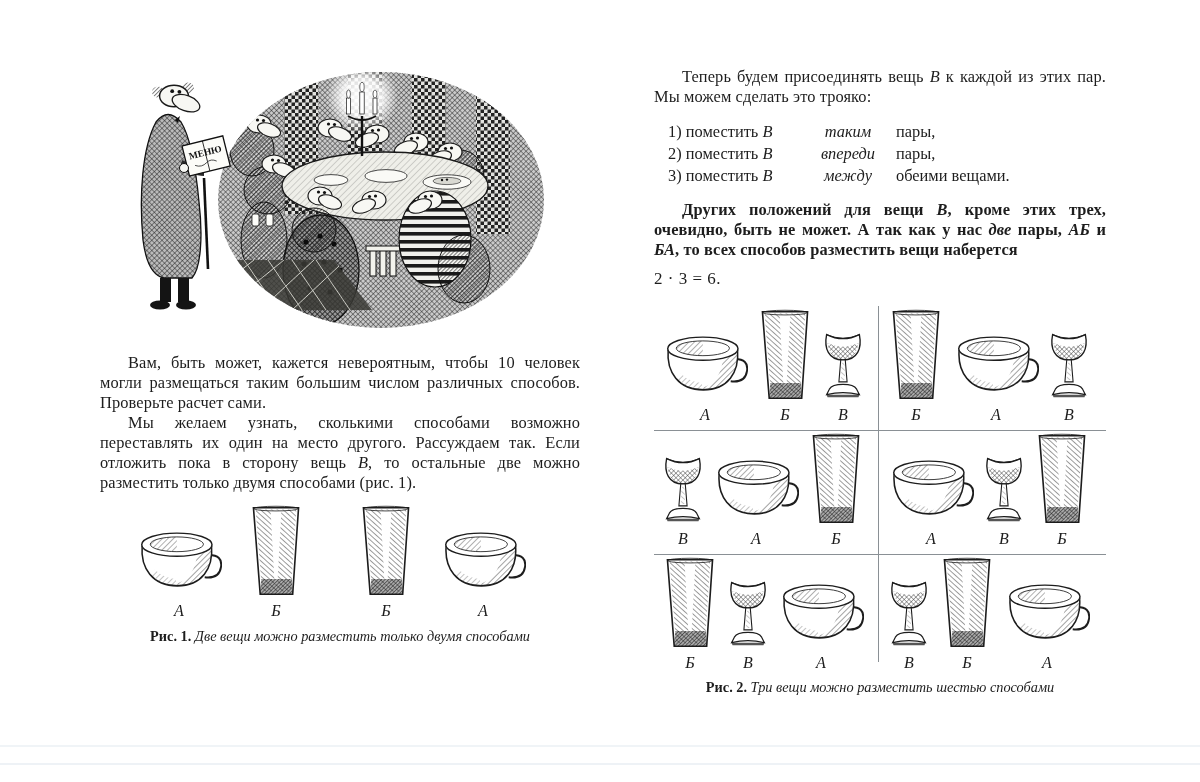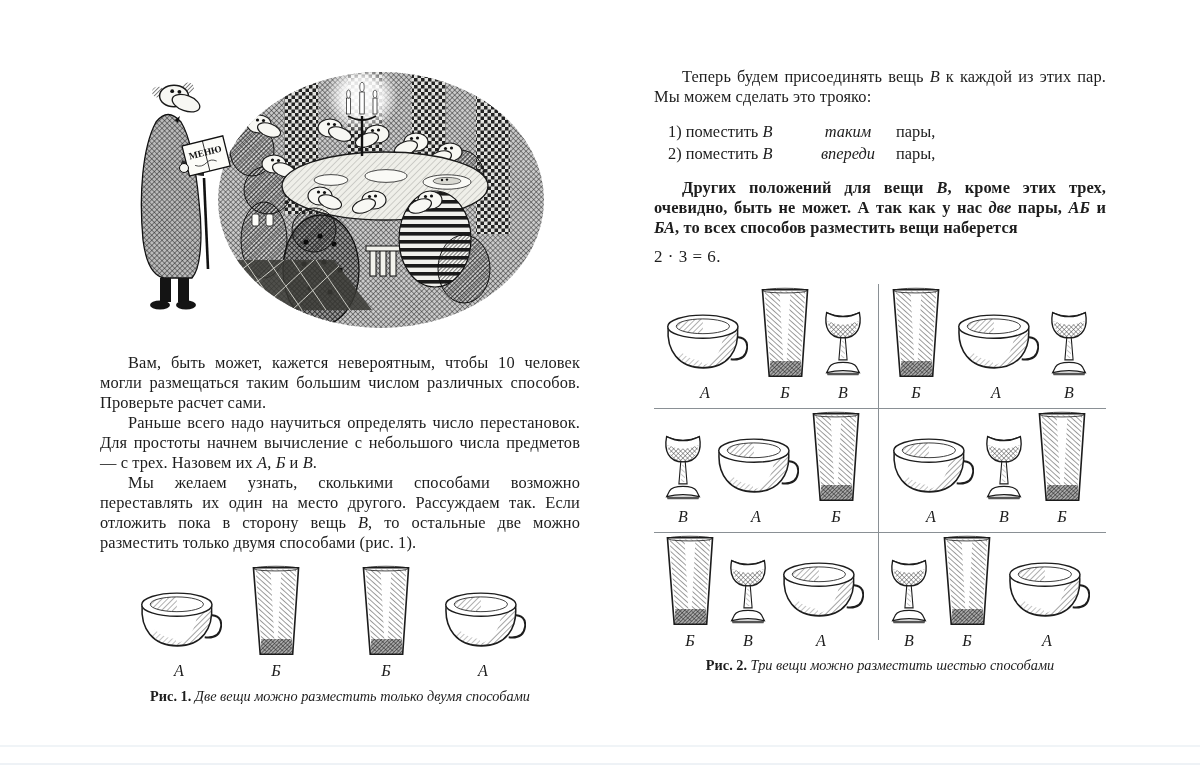--- a/index.html
+++ b/index.html
@@ -244,21 +244,20 @@
       <rect x="26" y="214" width="11" height="24" fill="#141414"></rect>
       <rect x="44" y="214" width="11" height="24" fill="#141414"></rect>
       <ellipse cx="26" cy="241" rx="10" ry="4.6" fill="#141414"></ellipse>
       <ellipse cx="52" cy="241" rx="10" ry="4.6" fill="#141414"></ellipse>
     </g>
   </svg>
 
   
   <div id="left-text">
     <p class="body-text"><span>Вам, быть может, кажется невероятным, чтобы 10 человек могли размещаться таким большим числом различных способов. Проверьте расчет сами.</span></p>
-    <p class="body-text"><span>Раньше всего надо научиться определять число перестановок. Для простоты начнем вычисление с небольшого числа предметов — с трех. Назовем их </span><i>А</i><span>, </span><i>Б</i><span> и </span><i>В</i><span>.</span></p>
     <p class="body-text"><span>Мы желаем узнать, сколькими способами возможно переставлять их один на место другого. Рассуждаем так. Если отложить пока в сторону вещь </span><i>В</i><span>, то остальные две можно разместить только двумя способами (рис. 1).</span></p>
   </div>
 
   
   <div id="fig1">
       <div class="fig-group">
         <div class="fig-item">
           <svg class="sym sym-cup">
             <use href="#sym-cup"></use>
           </svg>
@@ -299,20 +298,25 @@
       <div class="list-row">
         <span><span>1) поместить </span><i>В</i></span>
         <span class="list-word">таким</span>
         <span>пары,</span>
       </div>
       <div class="list-row">
         <span><span>2) поместить </span><i>В</i></span>
         <span class="list-word">впереди</span>
         <span>пары,</span>
       </div>
+      <div class="list-row">
+        <span><span>3) поместить </span><i>В</i></span>
+        <span class="list-word">между</span>
+        <span>обеими вещами.</span>
+      </div>
     </div>
 
   <p class="body-text" style="margin-top:13px;font-weight:bold;"><span>Других положений для вещи </span><i>В</i><span>, кроме этих трех, очевидно, быть не может. А так как у нас </span><i>две</i><span> пары, </span><i>АБ</i><span> и </span><i>БА</i><span>, то всех способов разместить вещи наберется</span></p>
 
   <div class="formula">2 · 3 = 6.</div>
 
   <div id="fig2">
     <div class="fig2-line" id="fig2-vline"></div>
     <div class="fig2-line" id="fig2-hline1"></div>
     <div class="fig2-line" id="fig2-hline2"></div>

